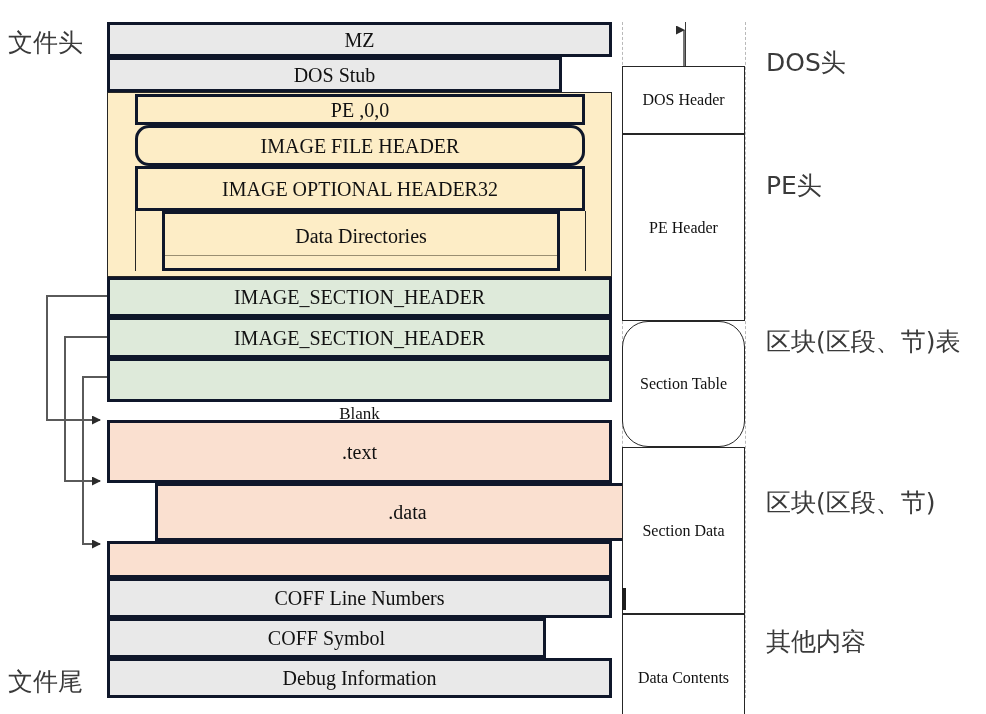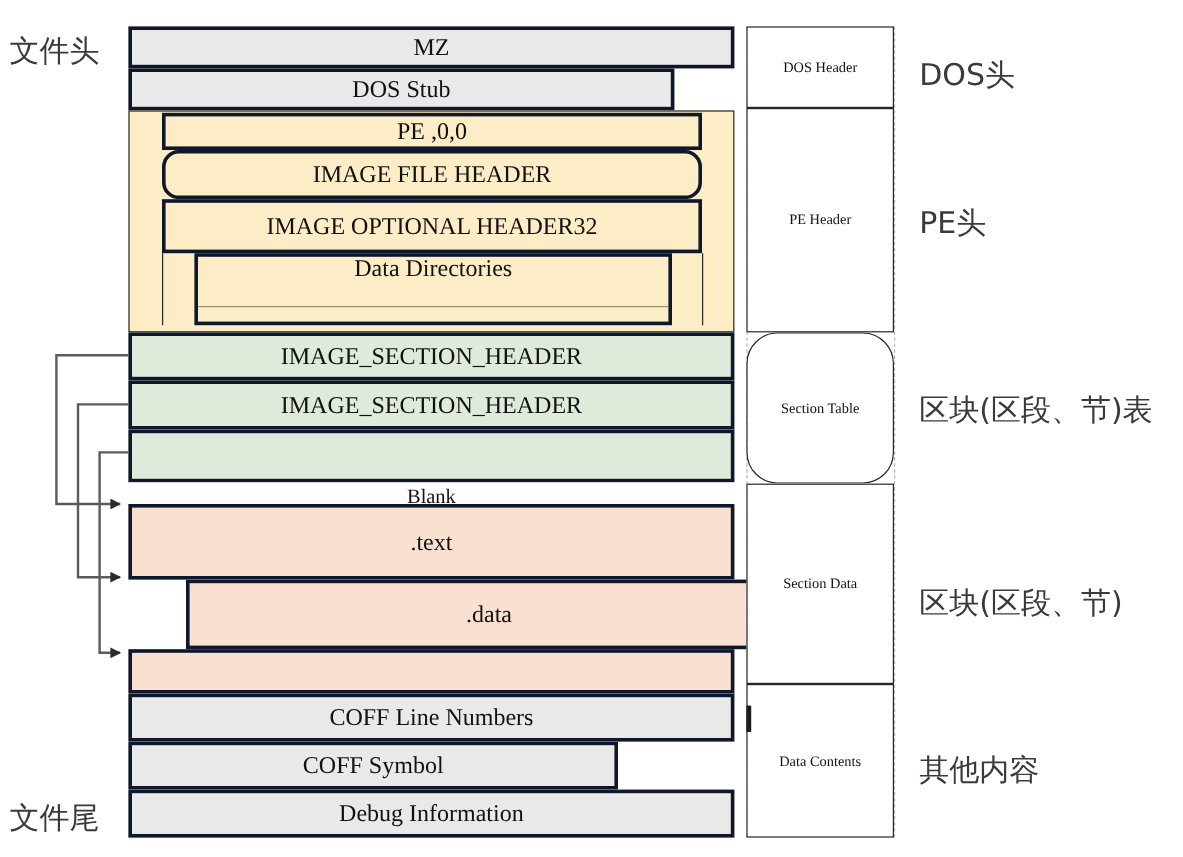--- a/index.html
+++ b/index.html
@@ -43,21 +43,21 @@
   .creamblock{background:#fdedc6;border:1px solid #262626;}
 
   
   .hair{position:absolute;height:0;border-top:1px solid #9a8f72;}
 
   
   .rcell{
     display:flex;align-items:center;justify-content:center;
     border-left:1px solid #262626;border-right:1px solid #262626;
     border-top:1px solid #262626;border-bottom:1px solid #262626;
-    background:#ffffff;font-size:12px;white-space:nowrap;
+    background:#ffffff;font-size:16px;white-space:nowrap;margin-top:44px;
   }
   .rcell span{position:relative;z-index:3;background:#ffffff;padding:0 1px;}
 
   
   .vguide{position:absolute;border-left:1px dashed #b9b9b9;}
 
   
   .vrule{position:absolute;border-left:1px solid #3a3a3a;}
 
   svg{position:absolute;left:0;top:0;overflow:visible;}
@@ -100,21 +100,21 @@
   </div>
 
   <div class="abs row cream" style="left:135px;top:125px;width:450px;height:41px;border-radius:14px;">
     <span>IMAGE  FILE  HEADER</span>
   </div>
 
   <div class="abs row cream" style="left:135px;top:166px;width:450px;height:45px;">
     <span>IMAGE  OPTIONAL  HEADER32</span>
   </div>
 
-  <div class="abs row cream" style="left:162px;top:211px;width:398px;height:60px;align-items:flex-start;">
+  <div class="abs row cream" style="left:162px;top:211px;width:398px;height:60px;align-items:flex-start;padding-top:12px;">
     <span>Data Directories</span>
   </div>
 
   <div class="hair" style="left:165px;top:255px;width:392px;"></div>
 
   <div class="abs" style="left:135px;top:211px;width:1px;height:60px;border-left:1px solid #262626;"></div>
   <div class="abs" style="left:585px;top:211px;width:1px;height:60px;border-left:1px solid #262626;"></div>
 
   <div class="abs row green" style="left:107px;top:277px;width:505px;height:40px;">
     <span>IMAGE_SECTION_HEADER</span>
@@ -139,21 +139,21 @@
   </div>
 
   <div class="abs row peach" style="left:107px;top:541px;width:505px;height:37px;">
     <span></span>
   </div>
 
   <div class="abs row gray" style="left:107px;top:578px;width:505px;height:40px;">
     <span>COFF Line Numbers</span>
   </div>
 
-  <div class="abs row gray" style="left:107px;top:618px;width:408px;height:40px;">
+  <div class="abs row gray" style="left:107px;top:618px;width:439px;height:40px;">
     <span>COFF Symbol</span>
   </div>
 
   <div class="abs row gray" style="left:107px;top:658px;width:505px;height:40px;">
     <span>Debug Information</span>
   </div>
 
   <div class="vguide" style="left:622px;top:22px;height:676px;"></div>
   <div class="vguide" style="left:745px;top:22px;height:676px;"></div>
 

